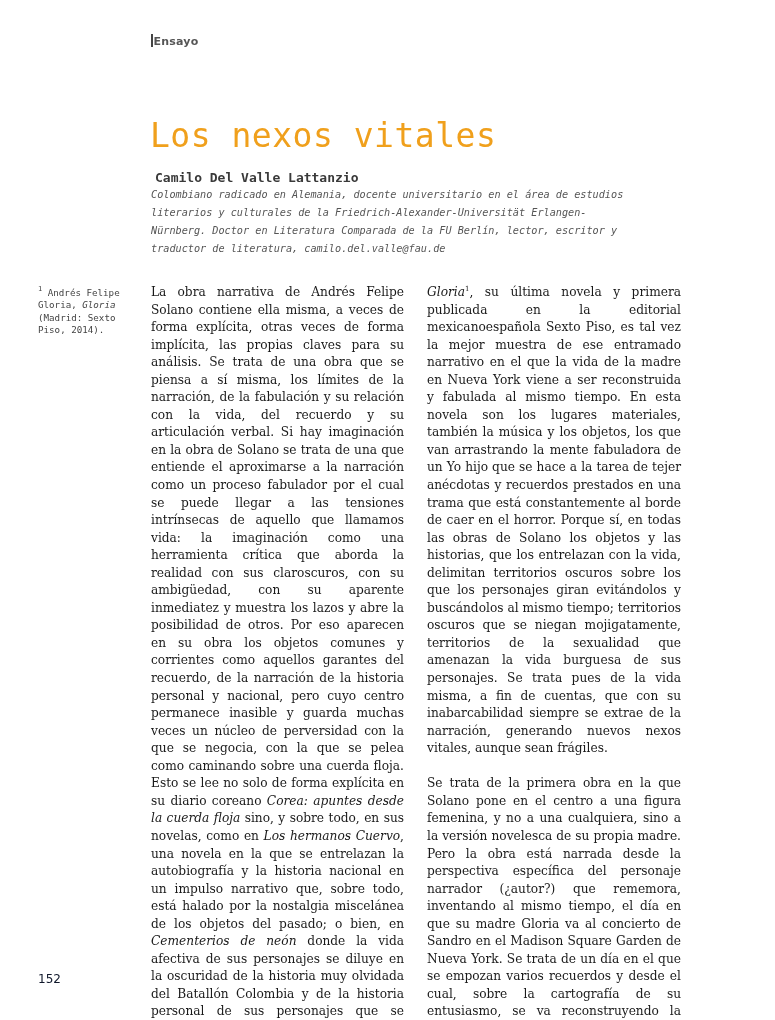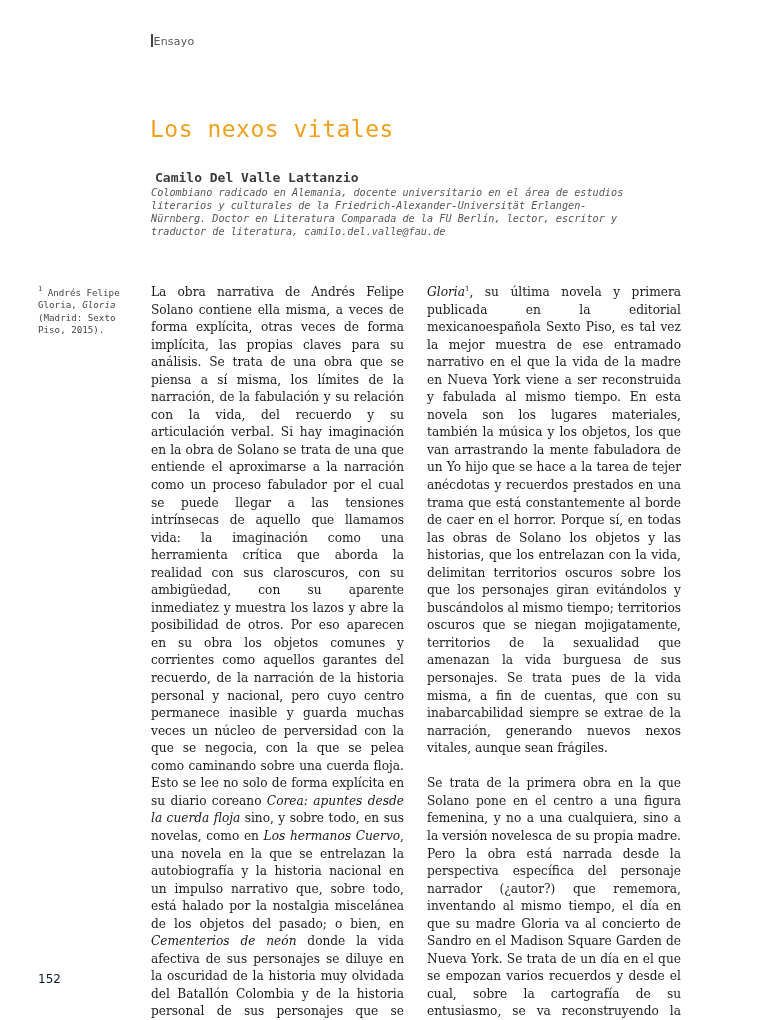--- a/index.html
+++ b/index.html
@@ -1,21 +1,21 @@
 <!DOCTYPE html>
 <html><head>
   <meta charset="utf-8">
   <style>
     html, body { margin: 0; padding: 0; background: #ffffff; }
     body { width: 775px; height: 1020px; position: relative; overflow: hidden; color: #1a1a1a; }
-    .section-tag { position: absolute; left: 151px; top: 34px; font-family: "DejaVu Sans", sans-serif; font-size: 11px; font-weight: normal; color: #555555; letter-spacing: 0.2px; }
+    .section-tag { position: absolute; left: 151px; top: 34px; font-family: "DejaVu Sans", sans-serif; font-size: 11px; font-weight: bold; color: #555555; letter-spacing: 0.2px; }
     .section-tag .bar { display: inline-block; width: 1.5px; height: 13px; background: #444; vertical-align: -2px; margin-right: 1px; }
-    .title { position: absolute; left: 150px; top: 116px; font-family: "DejaVu Sans Mono", monospace; font-size: 23px; color: #f0a01c; letter-spacing: 0.5px; margin: 0; font-weight: normal; }
+    .title { position: absolute; left: 150px; top: 116px; font-family: "DejaVu Sans Mono", monospace; font-size: 33px; color: #f0a01c; letter-spacing: 0.5px; margin: 0; font-weight: normal; }
     .author { position: absolute; left: 151px; top: 166px; font-family: "DejaVu Sans Mono", monospace; font-size: 13px; font-weight: bold; color: #3a3a3a; margin: 4px; }
-    .bio { position: absolute; left: 151px; top: 186px; width: 490px; font-family: "DejaVu Sans Mono", monospace; font-style: italic; font-size: 10.2px; line-height: 13px; color: #555555; margin: 0; }
+    .bio { position: absolute; left: 151px; top: 186px; width: 490px; font-family: "DejaVu Sans Mono", monospace; font-style: italic; font-size: 10.2px; line-height: 18px; color: #555555; margin: 0; }
     .footnote { position: absolute; left: 38px; top: 287px; width: 100px; font-family: "DejaVu Sans Mono", monospace; font-size: 9.2px; line-height: 12.4px; color: #444444; margin: 0; }
     .col { position: absolute; top: 284px; font-family: "DejaVu Serif", serif; font-size: 12.2px; line-height: 17.55px; color: #1a1a1a; text-align: justify; hyphens: manual; }
     .col p { margin: 0; }
     .col p + p { margin-top: 17.55px; }
     .col-left { left: 151px; width: 253px; }
     .col-right { left: 427px; width: 254px; }
     .col i { font-style: italic; }
     sup { font-size: 7px; vertical-align: 5px; line-height: 0; }
     .page-number { position: absolute; left: 38px; top: 972px; font-family: "DejaVu Sans", sans-serif; font-size: 12px; color: #0f172a; }
   </style>
@@ -23,21 +23,21 @@
 <body>
 
 <div class="section-tag">
   <span class="bar"></span><span>Ensayo</span>
 </div>
 
 <h1 class="title">Los nexos vitales</h1>
 <p class="author">Camilo Del Valle Lattanzio</p>
 <p class="bio">Colombiano radicado en Alemania, docente universitario en el área de estudios literarios y culturales de la Friedrich-Alexander-Universität Erlangen-Nürnberg. Doctor en Literatura Comparada de la FU Berlín, lector, escritor y traductor de literatura, camilo.del.valle@fau.de</p>
 
-<p class="footnote"><sup>1</sup><span> Andrés Felipe Gloria, </span><i>Gloria</i><span> (Madrid: Sexto Piso, 2015).</span></p>
+<p class="footnote"><sup>1</sup><span> Andrés Felipe Gloria, </span><i>Gloria</i><span> (Madrid: Sexto Piso, 2014).</span></p>
 
 <div class="col col-left">
   <p><span>La obra narrativa de Andrés Felipe Solano contiene ella misma, a veces de forma explícita, otras veces de forma implícita, las propias claves para su análisis. Se trata de una obra que se piensa a sí misma, los límites de la narración, de la fabulación y su relación con la vida, del recuerdo y su articulación verbal. Si hay imaginación en la obra de Solano se trata de una que entiende el aproximarse a la narración como un proceso fabulador por el cual se puede llegar a las tensiones intrínsecas de aquello que llamamos vida: la imaginación como una herramienta crítica que aborda la realidad con sus claroscuros, con su ambigüedad, con su aparente inmediatez y muestra los lazos y abre la posibilidad de otros. Por eso aparecen en su obra los objetos comunes y corrientes como aque­llos garantes del recuerdo, de la narración de la historia personal y nacional, pero cuyo centro permanece inasible y guarda muchas veces un núcleo de perversidad con la que se negocia, con la que se pelea como caminando sobre una cuerda floja. Esto se lee no solo de forma explícita en su diario coreano </span><i>Corea: apuntes desde la cuerda floja</i><span> sino, y sobre todo, en sus nove­las, como en </span><i>Los hermanos Cuervo</i><span>, una novela en la que se entrelazan la autobio­grafía y la historia nacional en un impulso narrativo que, sobre todo, está halado por la nostalgia miscelánea de los objetos del pasado; o bien, en </span><i>Cementerios de neón</i><span> donde la vida afectiva de sus personajes se diluye en la oscuridad de la historia muy olvidada del Batallón Colombia y de la historia personal de sus personajes que se acercan y se alejan, crean nexos aunque estos estén siempre amenazados.</span></p>
 </div>
 
 <div class="col col-right">
   <p><i>Gloria</i><sup>1</sup><span>, su última novela y primera publi­cada en la editorial mexicanoespañola Sexto Piso, es tal vez la mejor muestra de ese entramado narrativo en el que la vida de la madre en Nueva York viene a ser reconstruida y fabulada al mismo tiempo. En esta novela son los lugares materiales, también la música y los objetos, los que van arrastrando la mente fabuladora de un Yo hijo que se hace a la tarea de tejer anéc­dotas y recuerdos prestados en una trama que está constantemente al borde de caer en el horror. Porque sí, en todas las obras de Solano los objetos y las historias, que los entrelazan con la vida, delimitan terri­torios oscuros sobre los que los personajes giran evitándolos y buscándolos al mismo tiempo; territorios oscuros que se niegan mojigatamente, territorios de la sexuali­dad que amenazan la vida burguesa de sus personajes. Se trata pues de la vida misma, a fin de cuentas, que con su inabarcabilidad siempre se extrae de la narración, gene­rando nuevos nexos vitales, aunque sean frágiles.</span></p>
   <p>Se trata de la primera obra en la que Solano pone en el centro a una figura femenina, y no a una cualquiera, sino a la versión novelesca de su propia madre. Pero la obra está narrada desde la perspectiva específica del personaje narrador (¿autor?) que rememora, inventando al mismo tiempo, el día en que su madre Gloria va al concierto de Sandro en el Madison Square Garden de Nueva York. Se trata de un día en el que se empozan varios recuerdos y desde el cual, sobre la cartografía de su entusiasmo, se va reconstruyendo la vida del personaje, pero sobre todo tres eventos amorosos, o mejor dicho tres desamores de su vida.</p>
 </div>
 

